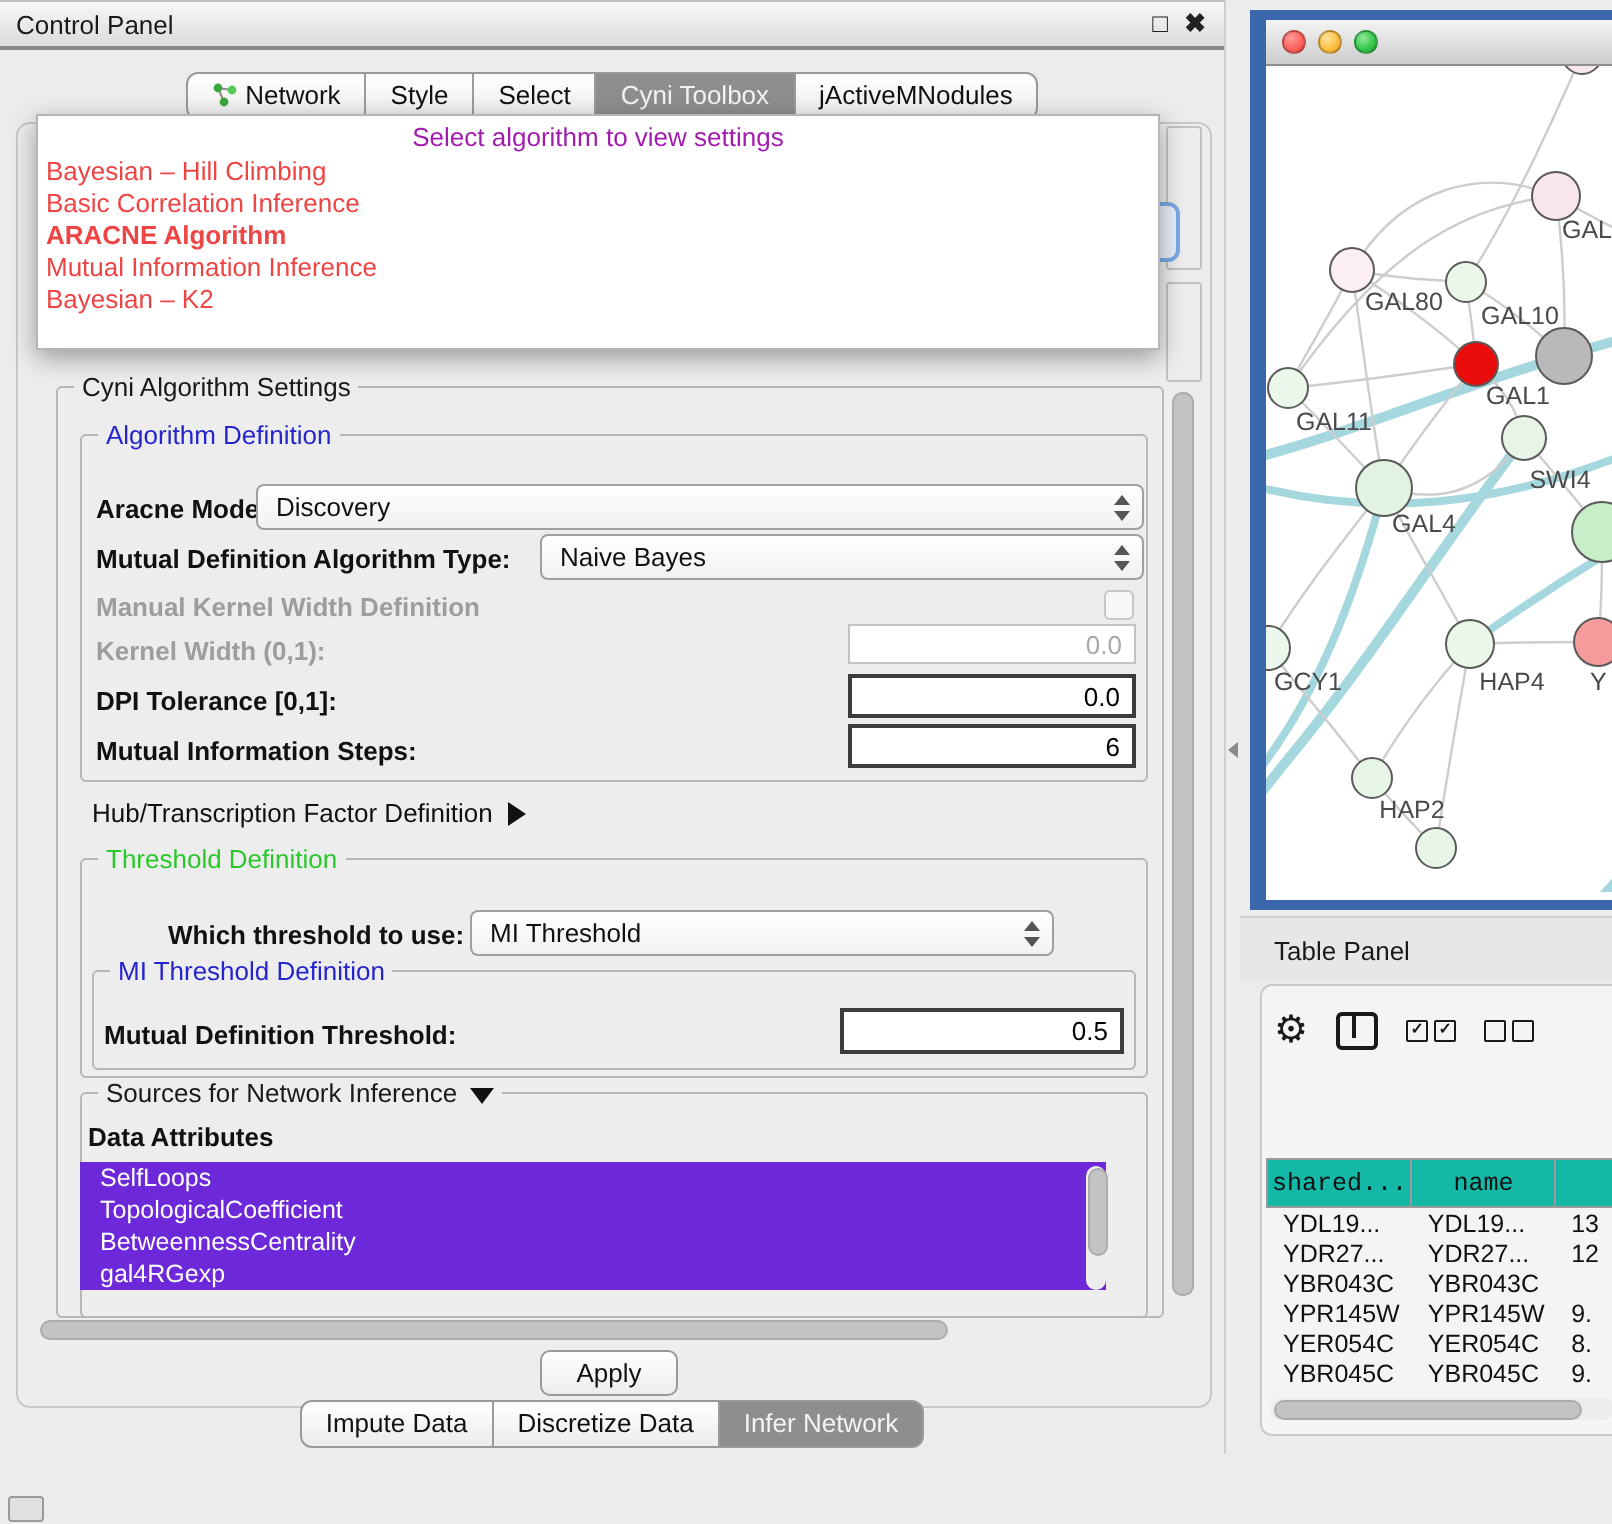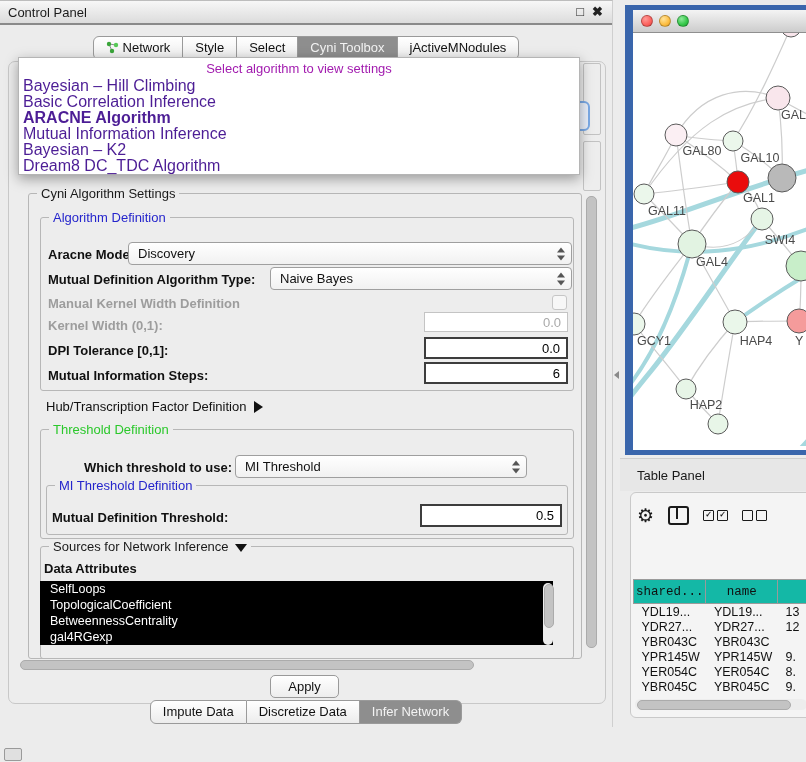--- a/index.html
+++ b/index.html
@@ -22,21 +22,21 @@
   .seg:last-child{border-radius:0 6px 6px 0;}
   .seg.sel{background:#8e8e8e;color:#f3f3f3;}
 
   
   .content-box{left:8px;top:60px;width:596px;height:641px;background:#ededed;border:1px solid #c8c8c8;border-radius:7px;}
 
   
   .popup{left:18px;top:57px;width:560px;height:116px;background:#fff;border:1px solid #b5b5b5;
          box-shadow:0 4px 12px rgba(0,0,0,.35);z-index:50;}
   .popup-header{text-align:center;color:#a21caf;font-size:13px;padding-top:3px;height:17px;}
-  .pitem{height:16px;line-height:16px;padding-left:4px;font-size:16px;color:#4c1d95;white-space:nowrap;}
+  .pitem{height:16px;line-height:16px;padding-left:4px;font-size:13px;color:#ef4444;white-space:nowrap;}
   .pitem.sel{font-weight:bold;}
 
   
   .frag-group{border:1px solid #c2c2c2;border-radius:2px;background:#ededed;z-index:5;}
   .frag-blue{border:2px solid #7aa9e5;border-radius:6px;background:#e8eef9;z-index:6;}
 
   
   .group{border:1px solid #b7b7b7;border-radius:3px;}
   .gtitle{position:absolute;top:-8px;left:8px;background:#ededed;padding:0 4px;font-size:13px;white-space:nowrap;}
   .gt-blue{color:#2525cc;}
@@ -59,21 +59,21 @@
             padding:0 6px 0 2px;background:#fff;outline:none;box-sizing:border-box;}
   .fld-dark{border:2px solid #3d3d3d;color:#000;}
   .fld-dis{border:1px solid #c4c4c4;color:#a9a9a9;}
 
   .chk{position:absolute;width:13px;height:13px;border:1px solid #c6c6c6;border-radius:3px;background:#f7f7f7;}
 
   .arrow-r{display:inline-block;width:0;height:0;border-top:6px solid transparent;border-bottom:6px solid transparent;border-left:9px solid #111;vertical-align:-2px;margin-left:8px;}
   .arrow-d{display:inline-block;width:0;height:0;border-left:6px solid transparent;border-right:6px solid transparent;border-top:8px solid #111;vertical-align:-1px;margin-left:6px;}
 
   .attr-list{position:absolute;overflow:hidden;}
-  .aitem{height:16px;line-height:16px;padding-left:10px;font-size:12.5px;color:#fff;background:#000000;width:503px;}
+  .aitem{height:16px;line-height:16px;padding-left:10px;font-size:12.5px;color:#fff;background:#6d28d9;width:503px;}
 
   .sb-v{position:absolute;background:#ededed;border-radius:6px;}
   .sb-thumb-v{position:absolute;background:#c3c3c3;border:1px solid #ababab;border-radius:5px;}
   .sb-h{position:absolute;background:#ededed;border-radius:6px;}
   .sb-thumb-h{position:absolute;background:#c3c3c3;border:1px solid #ababab;border-radius:5px;}
 
   .btn{position:absolute;background:linear-gradient(#ffffff,#ededed);border:1px solid #9a9a9a;border-radius:5px;
        font-size:13px;color:#111;display:flex;align-items:center;justify-content:center;}
 
   
@@ -226,21 +226,20 @@
 </div>
 
 <div class="abs popup">
   <div class="popup-header">Select algorithm to view settings</div>
   <div id="popup-items">
       <div class="pitem">Bayesian – Hill Climbing</div>
       <div class="pitem">Basic Correlation Inference</div>
       <div class="pitem sel">ARACNE Algorithm</div>
       <div class="pitem">Mutual Information Inference</div>
       <div class="pitem">Bayesian – K2</div>
-      <div class="pitem">Dream8 DC_TDC Algorithm</div>
     </div>
 </div>
 
 <div class="abs splitter" style="left:614px;top:371px;"></div>
 
 <div class="abs net-win">
   <div class="net-titlebar">
     <div style="display:flex;gap:6px;">
       <div class="light" style="background:radial-gradient(circle at 35% 30%, #ff9a96, #fc615d 60%, #d94440);"></div>
       <div class="light" style="background:radial-gradient(circle at 35% 30%, #ffe39a, #fdbd40 60%, #df9c28);"></div>

